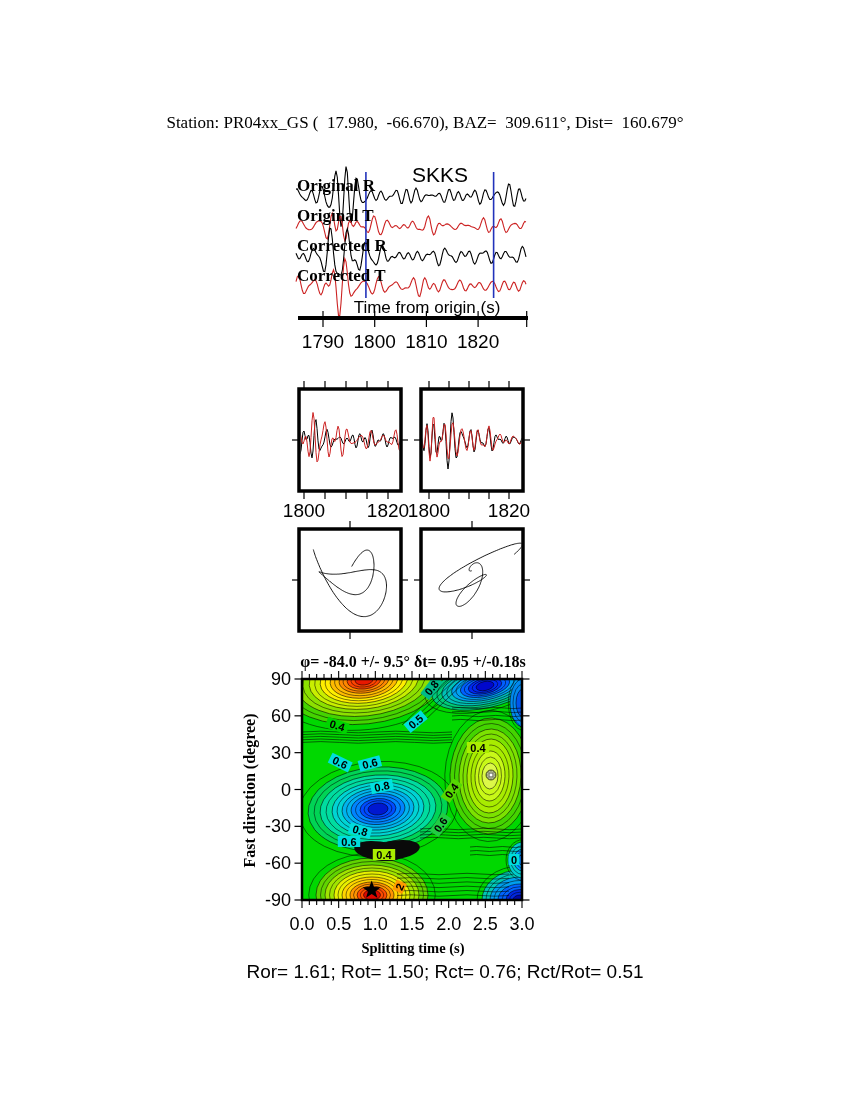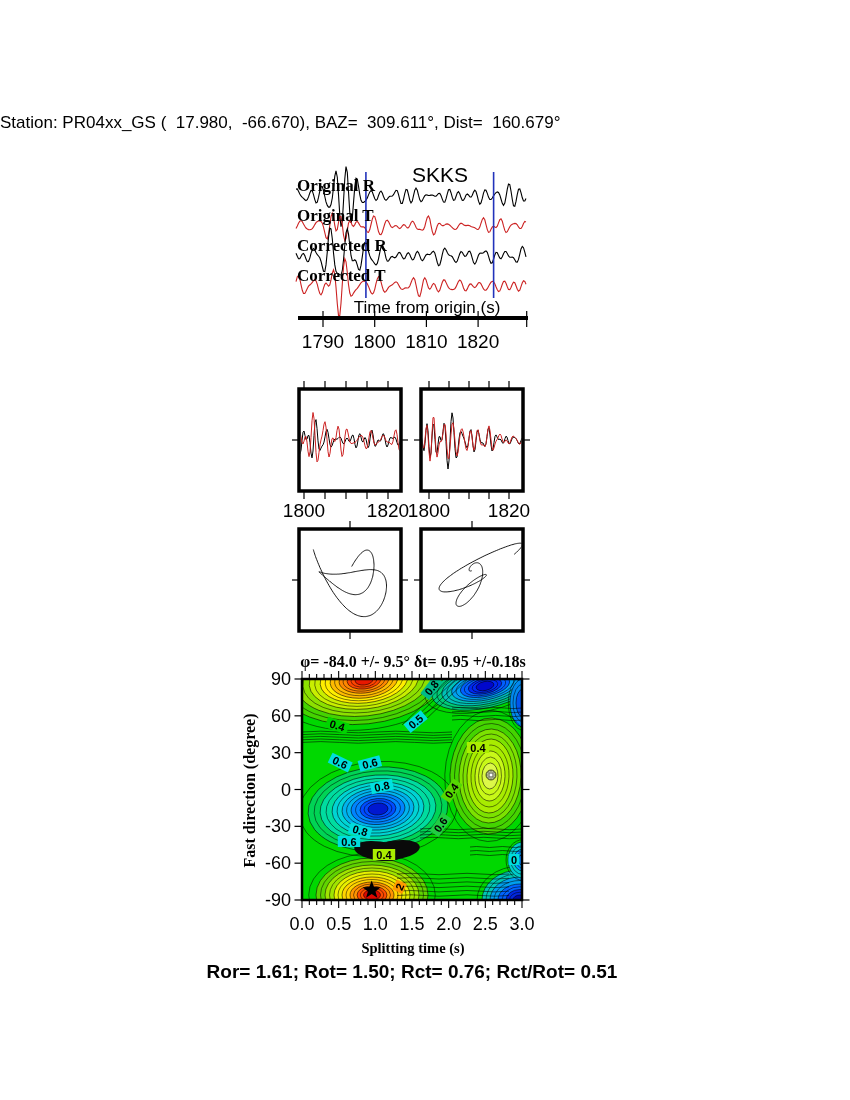--- a/index.html
+++ b/index.html
@@ -1,21 +1,21 @@
 <!DOCTYPE html>
 <html><head>
 <meta charset="utf-8">
 <style>
   html,body{margin:0;padding:0;background:#ffffff;}
   .page{position:relative;width:850px;height:1100px;background:#fff;overflow:hidden;
         font-family:"Liberation Sans",sans-serif;color:#000;}
   .abs{position:absolute;}
-  .hdr{left:0;width:850px;font-size:17px;white-space:pre;}
+  .hdr{left:0;width:850px;text-align:center;font-size:17px;white-space:pre;font-family:Liberation Serif, serif;}
   .hdr2{left:0;width:814px;text-align:center;font-size:17px;white-space:pre;}
-  .footer{left:12px;width:800px;text-align:center;font-size:19px;white-space:pre;font-weight:bold;}
+  .footer{left:45px;width:800px;text-align:center;font-size:19px;white-space:pre;}
   svg{position:absolute;overflow:visible;}
   svg text{font-family:"Liberation Sans",sans-serif;fill:#000;}
   svg text.serif{font-family:"Liberation Serif",serif;font-weight:bold;}
 </style>
 </head>
 <body>
 
 <div class="page">
 
   <div class="abs hdr" style="top:113px;">Station: PR04xx_GS (  17.980,  -66.670), BAZ=  309.611°, Dist=  160.679°</div>

